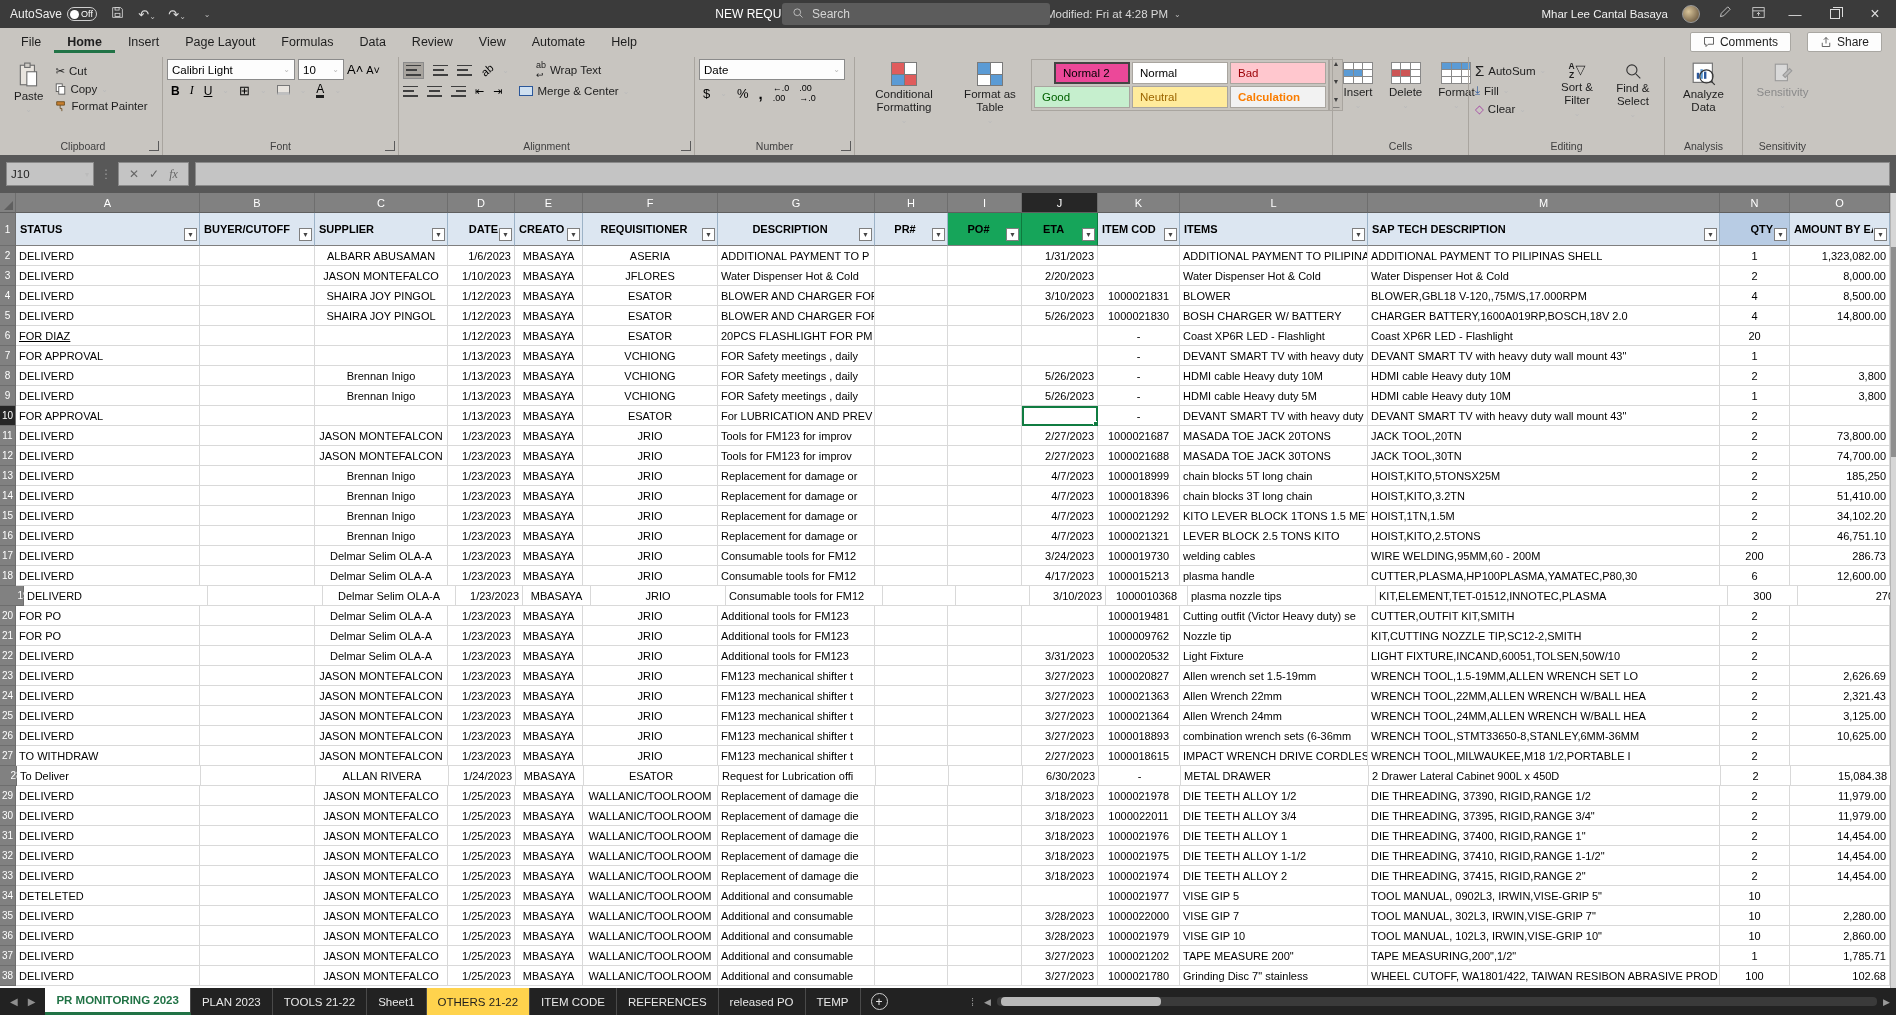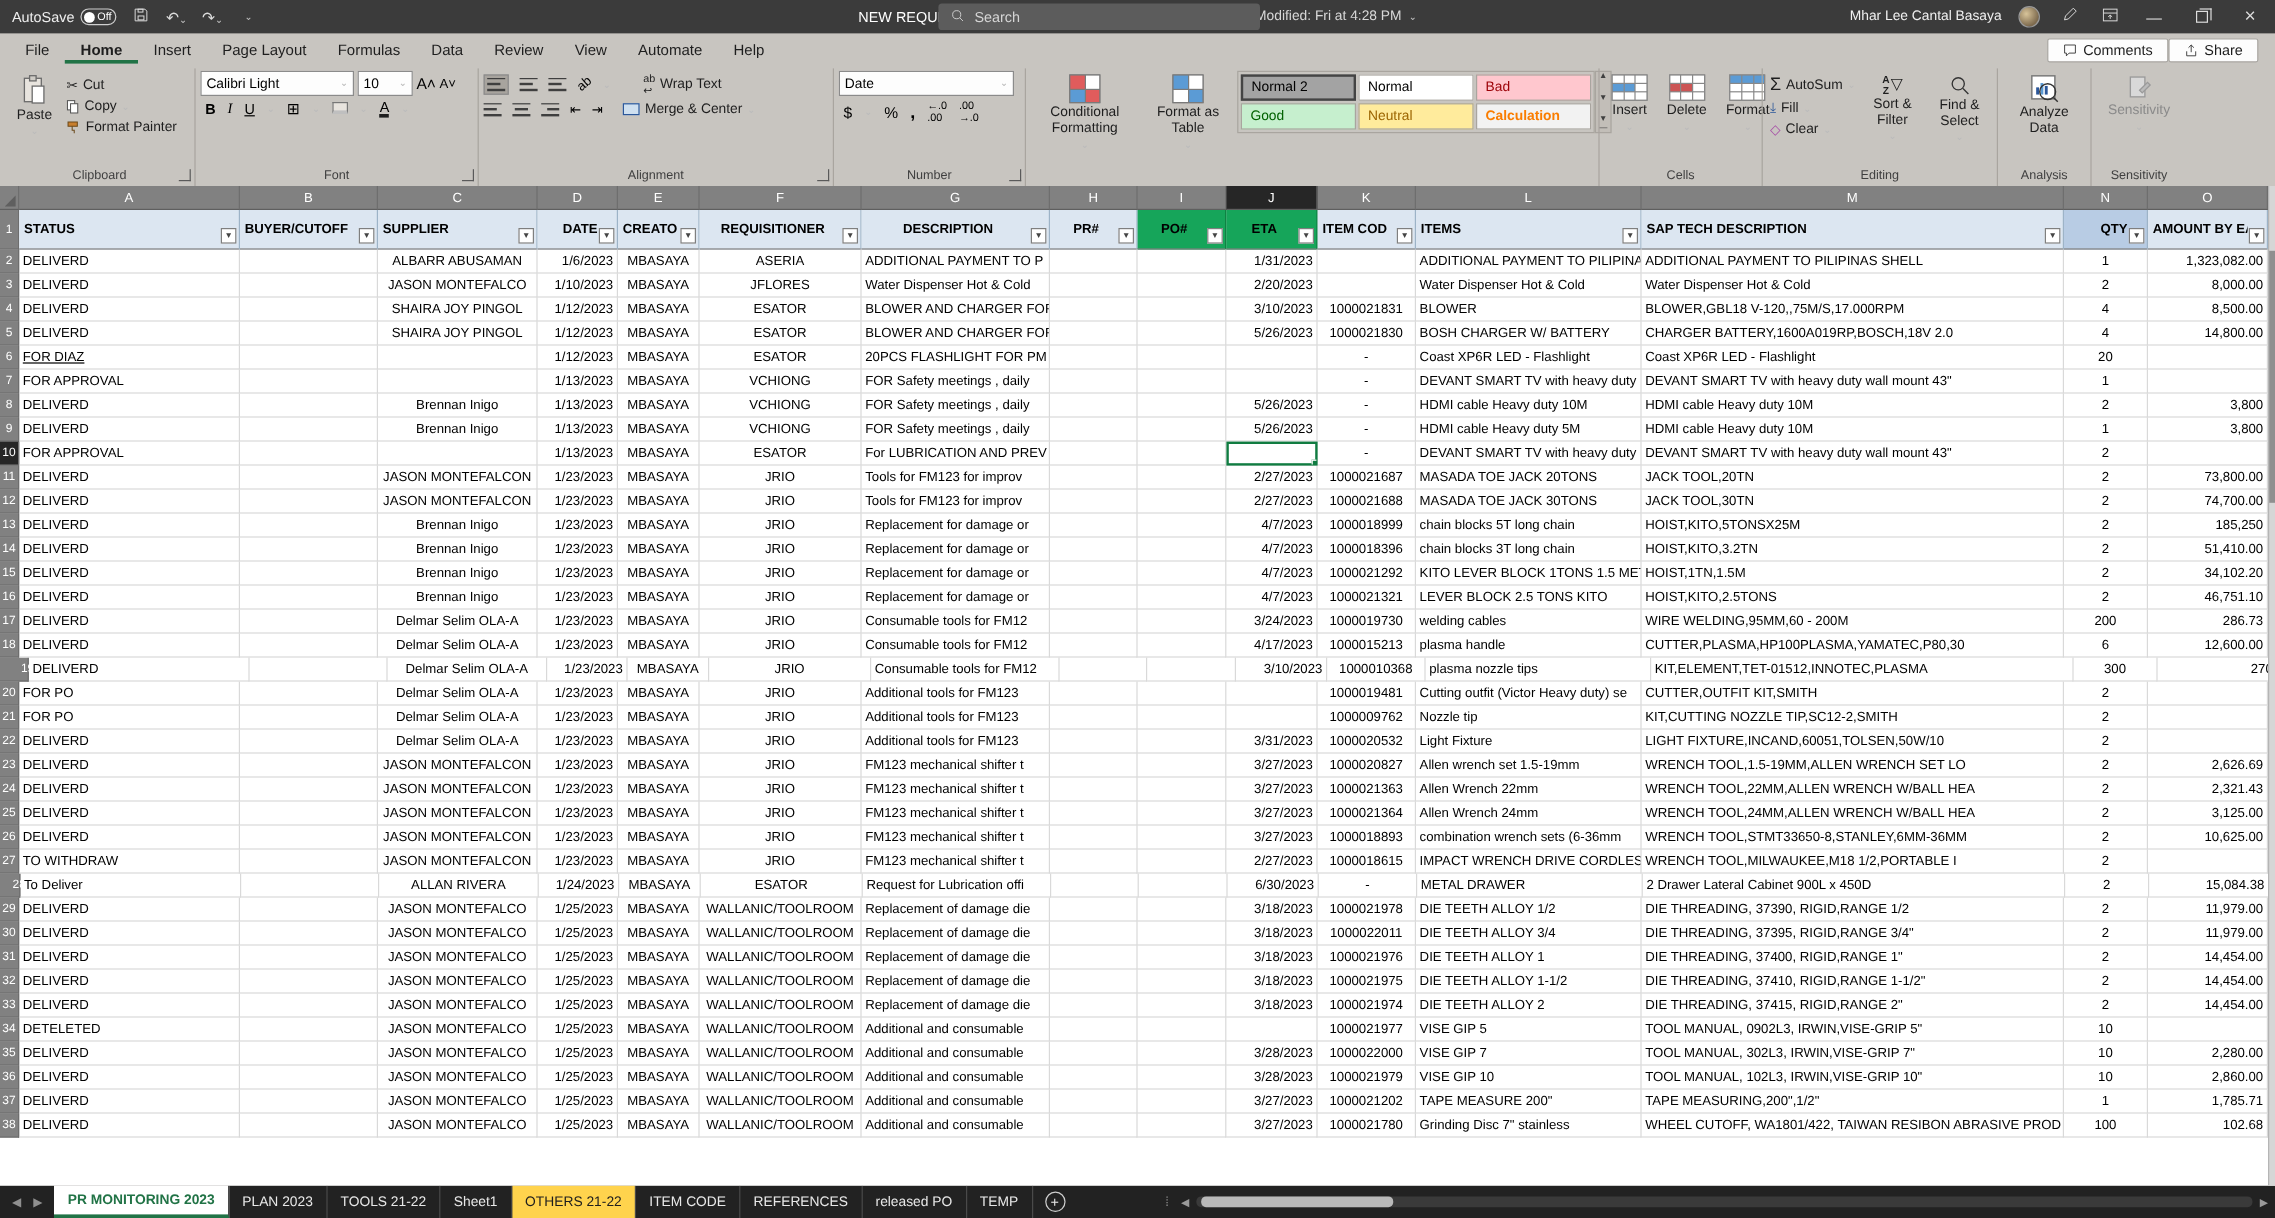--- a/index.html
+++ b/index.html
@@ -24,21 +24,21 @@
   .tb-user { font-size:11.5px; color:#f0f0f0; white-space:nowrap; }
   .avatar { width:18px; height:18px; border-radius:50%; background:radial-gradient(circle at 35% 35%, #d8c49a, #7d6a4e 70%); border:1px solid #999; }
   .winbtn { width:26px; text-align:center; color:#ddd; font-size:13px; }
   .restore-ic { width:10px; height:10px; border:1px solid #ddd; display:inline-block; position:relative; }
   .restore-ic:before { content:""; position:absolute; left:2px; top:-3px; width:9px; height:9px; border:1px solid #ddd; border-left:none; border-bottom:none; }
 
   
   .tabrow { height:27px; background:#c8c5c0; display:flex; align-items:center; font-size:12.5px; color:#1e1e1e; padding-left:8px; flex:0 0 27px; position:relative; }
   .rtab { padding:4px 13px; cursor:default; white-space:nowrap; }
   .rtab.active { font-weight:bold; border-bottom:3px solid #217346; padding-bottom:1px; }
-  .tabrow-right { margin-left:auto; display:flex; gap:0; padding-right:14px; }
+  .tabrow-right { margin-left:auto; display:flex; gap:16px; padding-right:14px; }
   .pillbtn { background:#fdfdfd; border:1px solid #a9a7a2; padding:2px 12px; font-size:12px; display:flex; align-items:center; gap:5px; border-radius:2px; }
 
   
   .ribbon { height:100px; background:#c8c5c0; display:flex; align-items:stretch; padding:2px 4px 0 4px; flex:0 0 100px; overflow:hidden; }
   .rgroup { display:flex; flex-direction:column; position:relative; padding:2px 4px 0 4px; }
   .rgroup + .rgroup { border-left:1px solid #a9a59f; }
   .glabel { margin-top:auto; text-align:center; font-size:10.5px; color:#3f3f3f; padding:2px 0 3px 0; white-space:nowrap; }
   .gbody { display:flex; gap:4px; align-items:flex-start; }
   .dlg { position:absolute; right:3px; bottom:4px; width:10px; height:10px; border-left:1px solid #5a5a5a; border-top:1px solid #5a5a5a; transform:rotate(180deg); font-size:8px; color:#5a5a5a; }
   .bigbtn { display:flex; flex-direction:column; align-items:center; gap:2px; font-size:11.5px; color:#1e1e1e; padding:3px 6px; text-align:center; line-height:1.15; }
@@ -371,21 +371,21 @@
               <i style="background:#5b9bd5;"></i>
               <i style="background:#fff;"></i>
               <i style="background:#fff;"></i>
               <i style="background:#5b9bd5;"></i>
             </span>
           <span style="width:62px;">Format as Table</span>
             <span class="caret">⌄</span>
         </div>
         <div style="display:flex;">
           <div class="gal" id="styleGallery">
-              <div class="gal-item" style="background: #a3a3a3; color: rgb(0, 0, 0); border: 2px solid rgb(68, 68, 68);">Normal 2</div>
+              <div class="gal-item" style="background: #ec4899; color: rgb(0, 0, 0); border: 2px solid rgb(68, 68, 68); margin-left: 20px;">Normal 2</div>
               <div class="gal-item" style="background: rgb(255, 255, 255); color: rgb(0, 0, 0); border: 1px solid rgb(169, 165, 159);">Normal</div>
               <div class="gal-item" style="background: rgb(255, 199, 206); color: rgb(156, 0, 6); border: 1px solid rgb(169, 165, 159);">Bad</div>
               <div class="gal-item" style="background: rgb(198, 239, 206); color: rgb(0, 97, 0); border: 1px solid rgb(169, 165, 159);">Good</div>
               <div class="gal-item" style="background: rgb(255, 235, 156); color: rgb(156, 101, 0); border: 1px solid rgb(169, 165, 159);">Neutral</div>
               <div class="gal-item" style="background: rgb(242, 242, 242); color: rgb(250, 125, 0); border: 1px solid rgb(169, 165, 159); font-weight: bold;">Calculation</div>
             </div>
           <div class="gal-scroll">
               <span>▲</span>
               <span>▼</span>
               <span>▼<br>—</span>
@@ -510,20 +510,33 @@
             </svg>
           <span>Sensitivity</span>
             <span class="caret">⌄</span>
         </div>
       </div>
       <div class="glabel" style="color:#3f3f3f;">Sensitivity</div>
     </div>
 
   </div>
 
+  <div class="fbar">
+    <span class="namebox">
+        <span>J10</span>
+        <span class="caret">▾</span>
+      </span>
+    <span class="vdots">⋮</span>
+    <span class="fbtns">
+      <span>✕</span>
+      <span>✓</span>
+      <span style="font-style:italic; font-family:'Liberation Serif',serif;">fx</span>
+    </span>
+    <span class="fxfield"></span>
+  </div>
 
   <div class="gridwrap">
     <div class="gridmain">
       <div class="collets" id="colLetters">
           <div class="collet corner" style="width: 16px; flex: 0 0 16px;"></div>
           <div class="collet" style="width: 184px; flex: 0 0 184px;">A</div>
           <div class="collet" style="width: 115px; flex: 0 0 115px;">B</div>
           <div class="collet" style="width: 133px; flex: 0 0 133px;">C</div>
           <div class="collet" style="width: 67px; flex: 0 0 67px;">D</div>
           <div class="collet" style="width: 68px; flex: 0 0 68px;">E</div>

